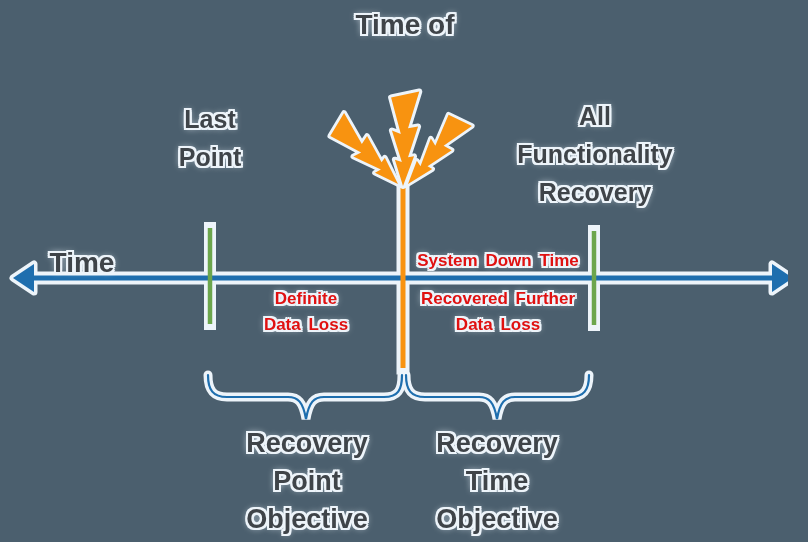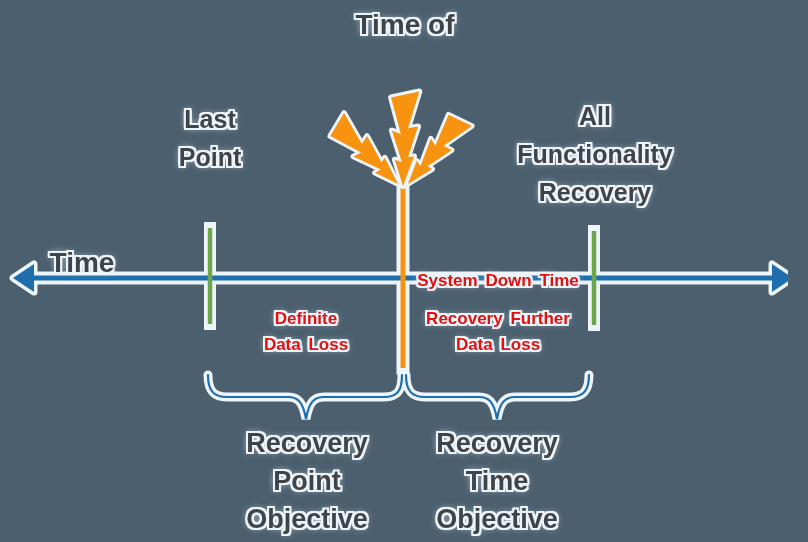--- a/index.html
+++ b/index.html
@@ -50,21 +50,21 @@
     color: var(--label-gray);
     font-weight: 700;
     white-space: nowrap;
     text-shadow:
       -2px -2px 0 var(--glow-white),  2px -2px 0 var(--glow-white),
       -2px  2px 0 var(--glow-white),  2px  2px 0 var(--glow-white),
       -2px  0   0 var(--glow-white),  2px  0   0 var(--glow-white),
        0   -2px 0 var(--glow-white),  0    2px 0 var(--glow-white),
        0 0 7px var(--glow-white);
   }
-  .red { color: var(--alert-red); word-spacing: 3px; margin-top: 20px; }
+  .red { color: var(--alert-red); word-spacing: 3px; }
 
   .title      { left: 405px; top: 6px;   font-size: 28px; line-height: 38px; }
   .restore    { left: 210px; top: 76px;  font-size: 25px; line-height: 38px; margin-top: 24px; }
   .recovered  { left: 595px; top: 97px;  font-size: 25px; line-height: 38px; }
   .timelbl    { left: 82px;  top: 243px; font-size: 28px; line-height: 40px; }
   .sysdown    { left: 498px; top: 250px; font-size: 17px; line-height: 21px; }
   .definite   { left: 306px; top: 286px; font-size: 17px; line-height: 26px; }
   .potential  { left: 498px; top: 286px; font-size: 17px; line-height: 26px; }
   .rpo        { left: 307px; top: 424px; font-size: 27px; line-height: 38px; }
   .rto        { left: 497px; top: 424px; font-size: 27px; line-height: 38px; }
@@ -125,21 +125,21 @@
   </div>
 
   <div class="lbl red sysdown">System Down Time</div>
 
   <div class="lbl red definite">
     <div>Definite</div>
     <div>Data Loss</div>
   </div>
 
   <div class="lbl red potential">
-    <div>Recovery Further</div>
+    <div>Recovered Further</div>
     <div>Data Loss</div>
   </div>
 
   <div class="lbl rpo">
     <div>Recovery</div>
     <div>Point</div>
     <div>Objective</div>
   </div>
 
   <div class="lbl rto">

